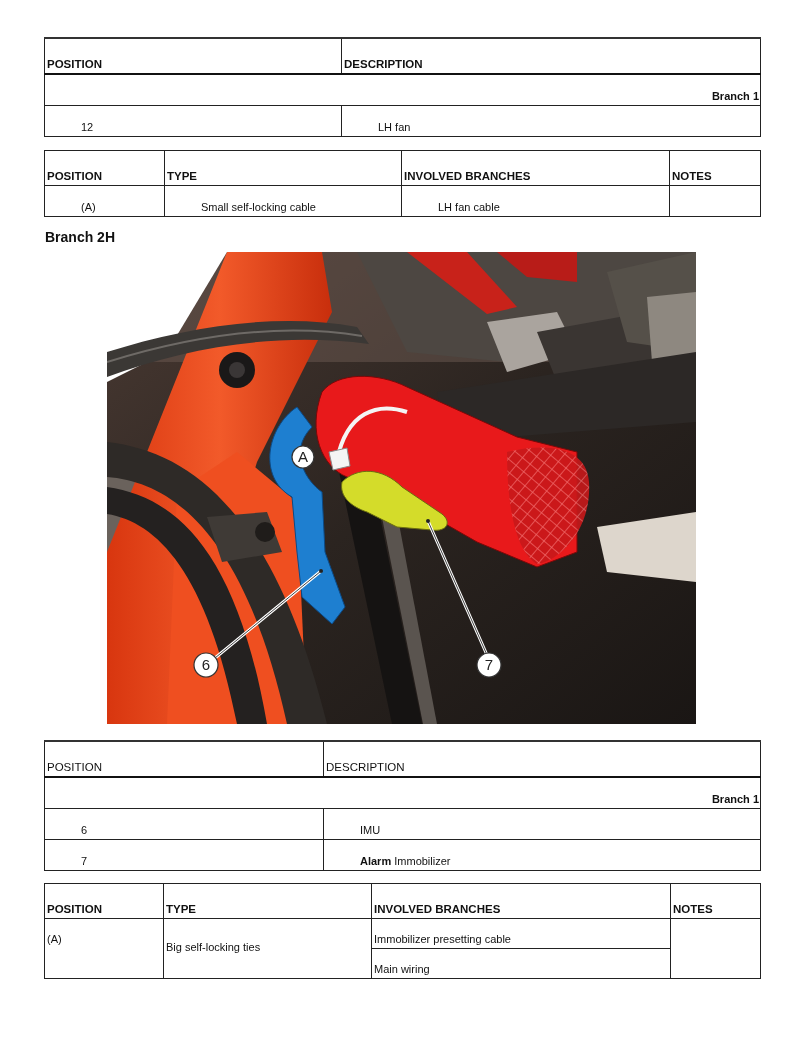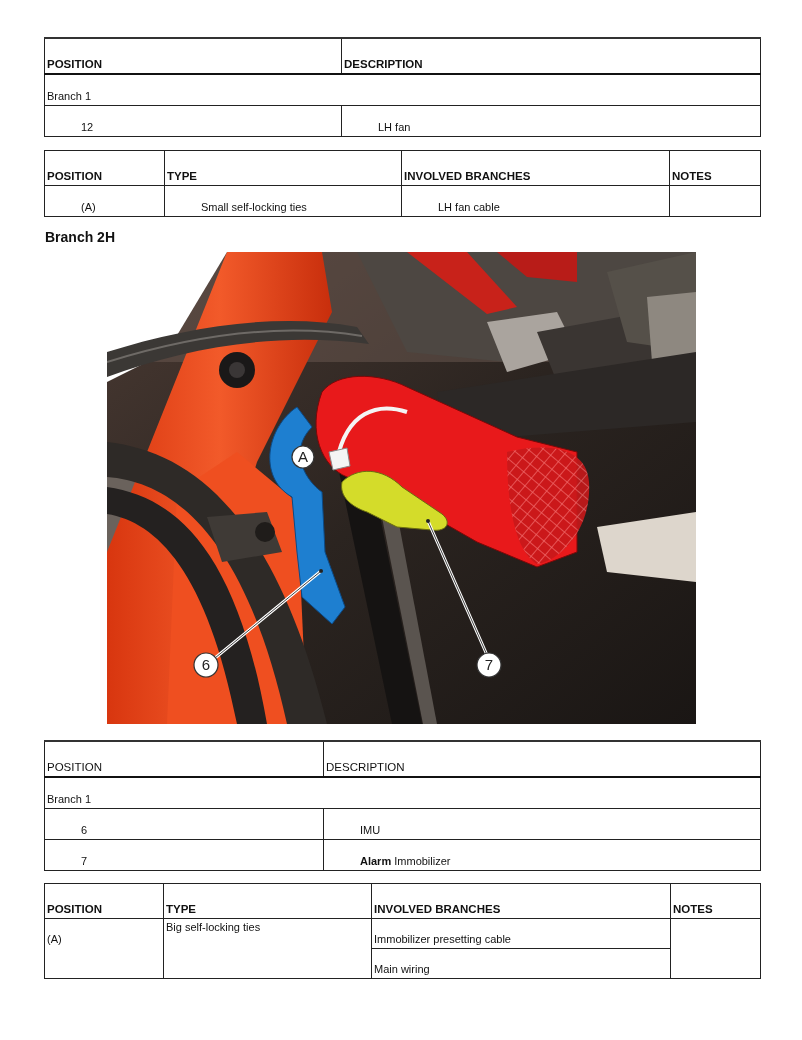--- a/index.html
+++ b/index.html
@@ -3,21 +3,21 @@
 <meta charset="utf-8">
 <style>
   html, body { margin: 0; padding: 0; background: #ffffff; }
   body { width: 802px; height: 1040px; position: relative; font-family: "Liberation Sans", sans-serif; color: #111; overflow: hidden; }
 
   table { border-collapse: collapse; position: absolute; left: 44px; width: 716px; table-layout: fixed; border-radius: 28px; }
   td { border: 1px solid #222; padding: 0 1px 2px 2px; vertical-align: bottom; font-size: 11px; line-height: 13px; }
   .hdr td { height: 32px; font-weight: bold; font-size: 11.5px; }
   .hdr.light td { font-weight: normal; }
   .thickbottom td { border-bottom: 2px solid #111; }
-  .branchrow td { height: 28px; font-weight: normal; }
+  .branchrow td { height: 28px; font-weight: bold; text-align: right; }
   .datarow td { height: 28px; padding-left: 36px; }
   .bold { font-weight: bold; }
 
   #t1 { top: 37px; }
   #t1 tr:first-child td { border-top: 2px solid #333; }
   #t2 { top: 150px; }
   #t3 { top: 740px; }
   #t3 tr:first-child td { border-top: 2px solid #333; }
   #t4 { top: 883px; }
 
@@ -59,21 +59,21 @@
     </colgroup>
   <tbody>
       <tr class="hdr">
     <td>POSITION</td>
     <td>TYPE</td>
     <td>INVOLVED BRANCHES</td>
     <td>NOTES</td>
   </tr>
   <tr class="datarow">
     <td>(A)</td>
-    <td>Small self-locking ties</td>
+    <td>Small self-locking cable</td>
     <td>LH fan cable</td>
     <td></td>
   </tr>
 </tbody>
   </table>
 
 <div class="heading">Branch 2H</div>
 
 <div class="photo">
   <svg width="589" height="472" viewBox="0 0 589 472" xmlns="http://www.w3.org/2000/svg">
@@ -201,21 +201,21 @@
     </colgroup>
   <tbody>
       <tr class="hdr">
     <td>POSITION</td>
     <td>TYPE</td>
     <td>INVOLVED BRANCHES</td>
     <td>NOTES</td>
   </tr>
   <tr style="height:30px">
     <td rowspan="2" style="vertical-align:top; padding-top:14px;">(A)</td>
-    <td rowspan="2" style="vertical-align:top; padding-top:2px;">Big self-locking ties</td>
+    <td rowspan="2" style="vertical-align:top; padding-top:22px;">Big self-locking ties</td>
     <td>Immobilizer presetting cable</td>
     <td rowspan="2"></td>
   </tr>
   <tr style="height:30px">
     <td>Main wiring</td>
   </tr>
 </tbody>
   </table>
 
 </body></html>

